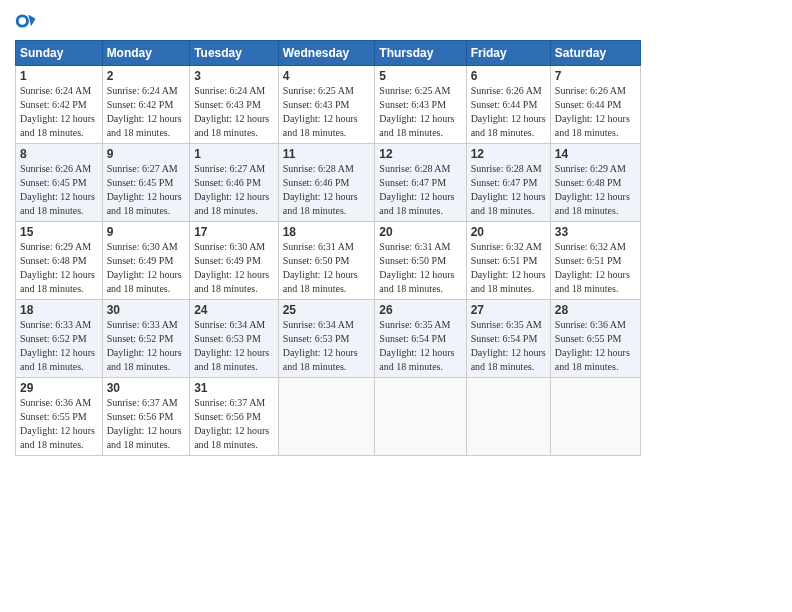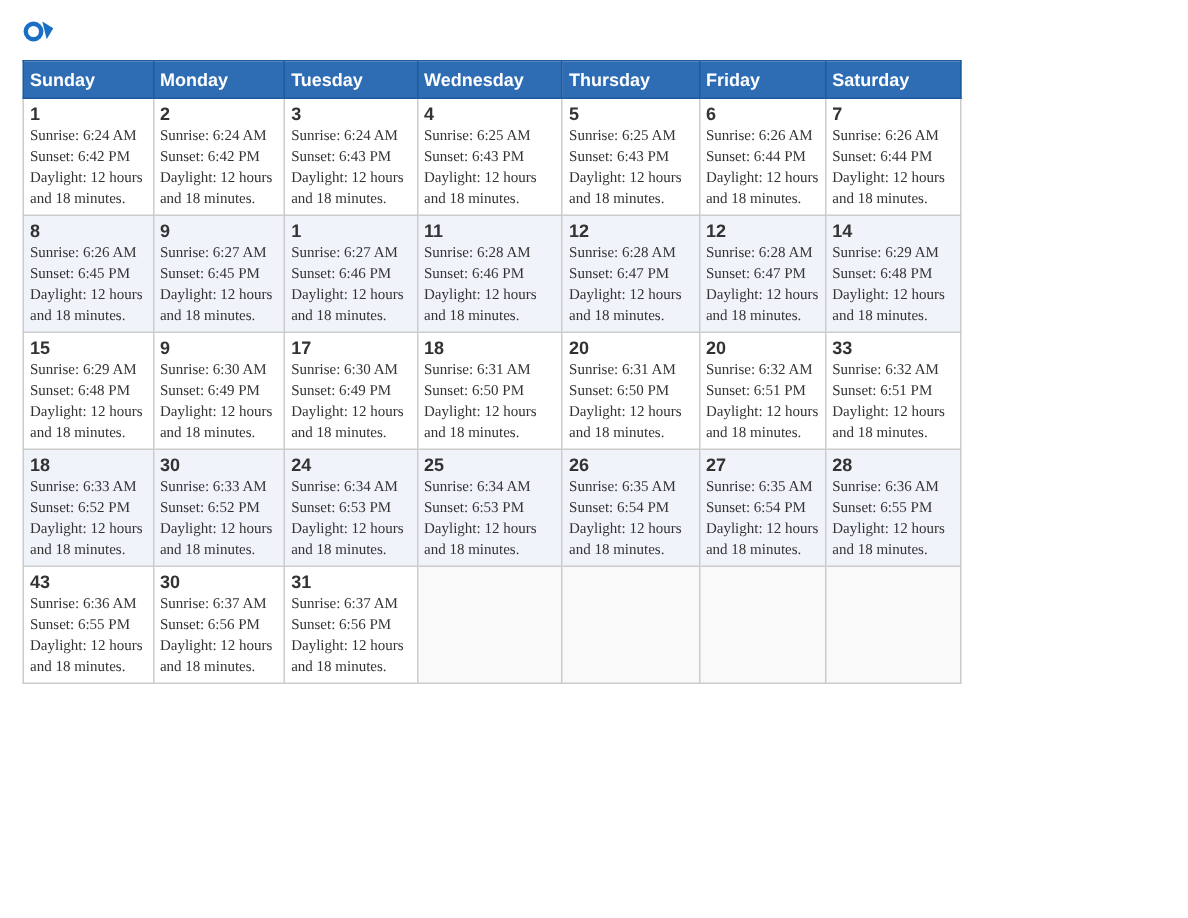--- a/index.html
+++ b/index.html
@@ -250,21 +250,21 @@
             <span class="day-number">27</span>
             <div class="day-info">Sunrise: 6:35 AM<br>Sunset: 6:54 PM<br>Daylight: 12 hours<br>and 18 minutes.</div>
           </td>
           <td>
             <span class="day-number">28</span>
             <div class="day-info">Sunrise: 6:36 AM<br>Sunset: 6:55 PM<br>Daylight: 12 hours<br>and 18 minutes.</div>
           </td>
         </tr>
         <tr>
           <td>
-            <span class="day-number">43</span>
+            <span class="day-number">29</span>
             <div class="day-info">Sunrise: 6:36 AM<br>Sunset: 6:55 PM<br>Daylight: 12 hours<br>and 18 minutes.</div>
           </td>
           <td>
             <span class="day-number">30</span>
             <div class="day-info">Sunrise: 6:37 AM<br>Sunset: 6:56 PM<br>Daylight: 12 hours<br>and 18 minutes.</div>
           </td>
           <td>
             <span class="day-number">31</span>
             <div class="day-info">Sunrise: 6:37 AM<br>Sunset: 6:56 PM<br>Daylight: 12 hours<br>and 18 minutes.</div>
           </td>

